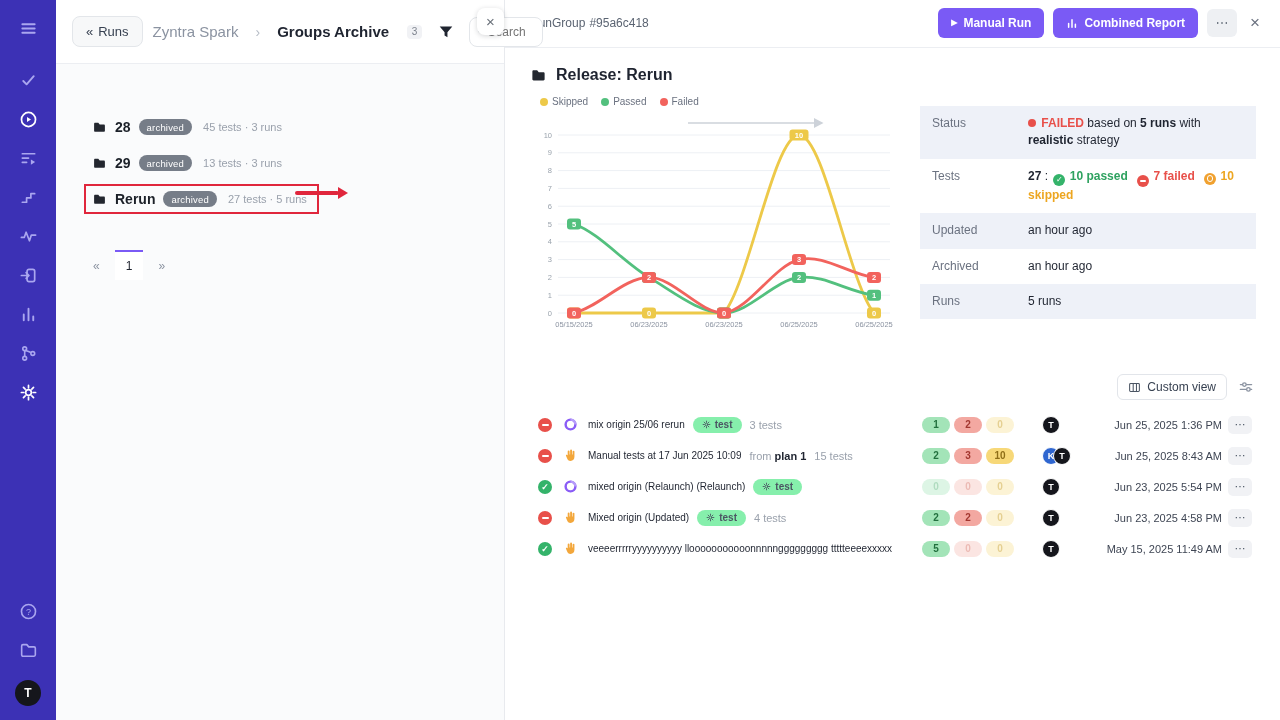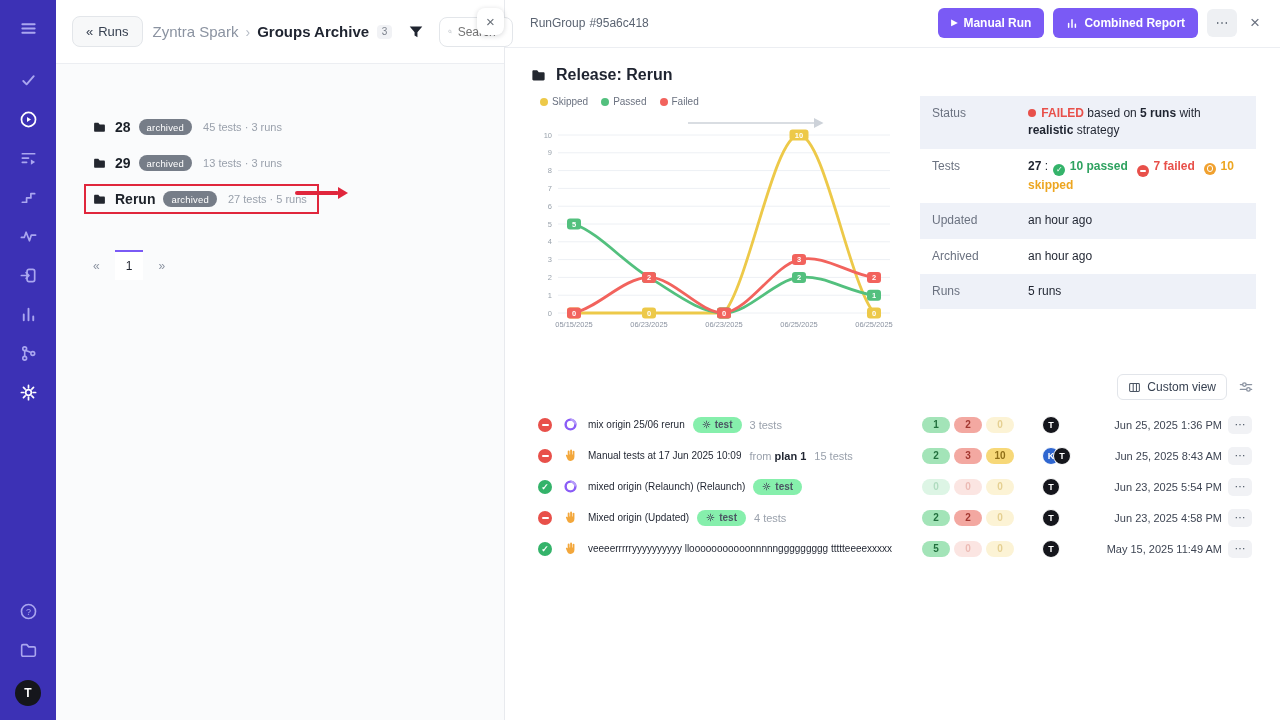--- a/index.html
+++ b/index.html
@@ -13,21 +13,21 @@
   .sb-icon svg{width:19px;height:19px}
   .sb-icon.active{color:#ffffff}
   .sb-icon.menu{margin-bottom:22px}
   .sb-spacer{flex:1}
   .sb-avatar{width:26px;height:26px;border-radius:50%;background:#15161c;color:#fff;font-size:12px;font-weight:bold;display:flex;align-items:center;justify-content:center;margin-top:6px;cursor:pointer}
 
   
   .left-panel{width:449px;background:#fafbfc;border-right:1px solid #e8eaee;position:relative;flex:none;display:flex;flex-direction:column}
   .panel-top{height:64px;background:#fff;border-bottom:1px solid #eceef2;display:flex;align-items:center;padding:0 14px 0 16px;gap:10px;flex:none}
   .runs-btn{display:inline-flex;align-items:center;gap:5px;border:1px solid #e3e6ea;background:#f7f8f9;border-radius:8px;padding:7px 13px;font-size:13px;color:#374151;cursor:pointer}
-  .crumb{display:flex;align-items:center;gap:7px;white-space:nowrap}
+  .crumb{display:flex;align-items:center;gap:17px;white-space:nowrap}
   .crumb-project{color:#8b93a1;font-size:15px;cursor:pointer}
   .crumb-sep{color:#b6bcc6;font-size:14px}
   .crumb-section{color:#1f2430;font-weight:bold;font-size:15px}
   .crumb-count{font-size:10px;color:#7c828d;background:#f1f2f5;border-radius:4px;padding:1.5px 4.5px;margin-left:1px}
   .top-right{margin-left:auto;display:flex;align-items:center;gap:9px}
   .filter-btn{width:28px;height:28px;border:none;background:transparent;display:flex;align-items:center;justify-content:center;cursor:pointer}
   .search-box{display:flex;align-items:center;gap:6px;border:1px solid #e3e6ea;border-radius:8px;height:30px;padding:0 8px;width:74px;background:#fff;overflow:hidden}
   .search-box input{border:none;outline:none;width:46px;font-size:12px;color:#374151;background:transparent}
 
   .group-list{padding:48px 0 0 28px}
@@ -59,21 +59,21 @@
 
   .detail-body{padding:12px 24px 0 25px;overflow:hidden}
   .group-heading{display:flex;align-items:center;gap:9px;font-size:16px;font-weight:bold;color:#1f2430;margin:6px 0 6px}
   .top-grid{display:flex;gap:18px}
   .chart-block{width:372px;flex:none}
   .legend{display:flex;gap:13px;font-size:10px;color:#6b7280;margin:6px 0 0 10px}
   .legend-item{display:inline-flex;align-items:center}
   .legend-dot{width:8px;height:8px;border-radius:50%;display:inline-block;margin-right:4px}
   #trend-svg{width:370px;height:252px;display:block}
 
-  .info-table{flex:1;margin-top:6px;font-size:12px;align-self:flex-start}
+  .info-table{flex:1;margin-top:16px;font-size:12px;align-self:flex-start}
   .info-row{display:grid;grid-template-columns:96px 1fr;padding:9px 12px;line-height:1.45}
   .info-row:nth-child(odd){background:#eef1f8}
   .info-label{color:#6b7280}
   .info-value{color:#1f2430}
   .dot-red{display:inline-block;width:8px;height:8px;border-radius:50%;background:#e8504a;margin-right:2px}
   .s-failed{color:#e8504a;font-weight:bold}
   .t-passed{color:#2fa260;font-weight:bold}
   .t-failed{color:#e8504a;font-weight:bold}
   .t-skipped{color:#eda620;font-weight:bold}
   .mini{display:inline-flex;width:12px;height:12px;border-radius:50%;align-items:center;justify-content:center;color:#fff;vertical-align:-2px;margin:0 1px 0 6px}

